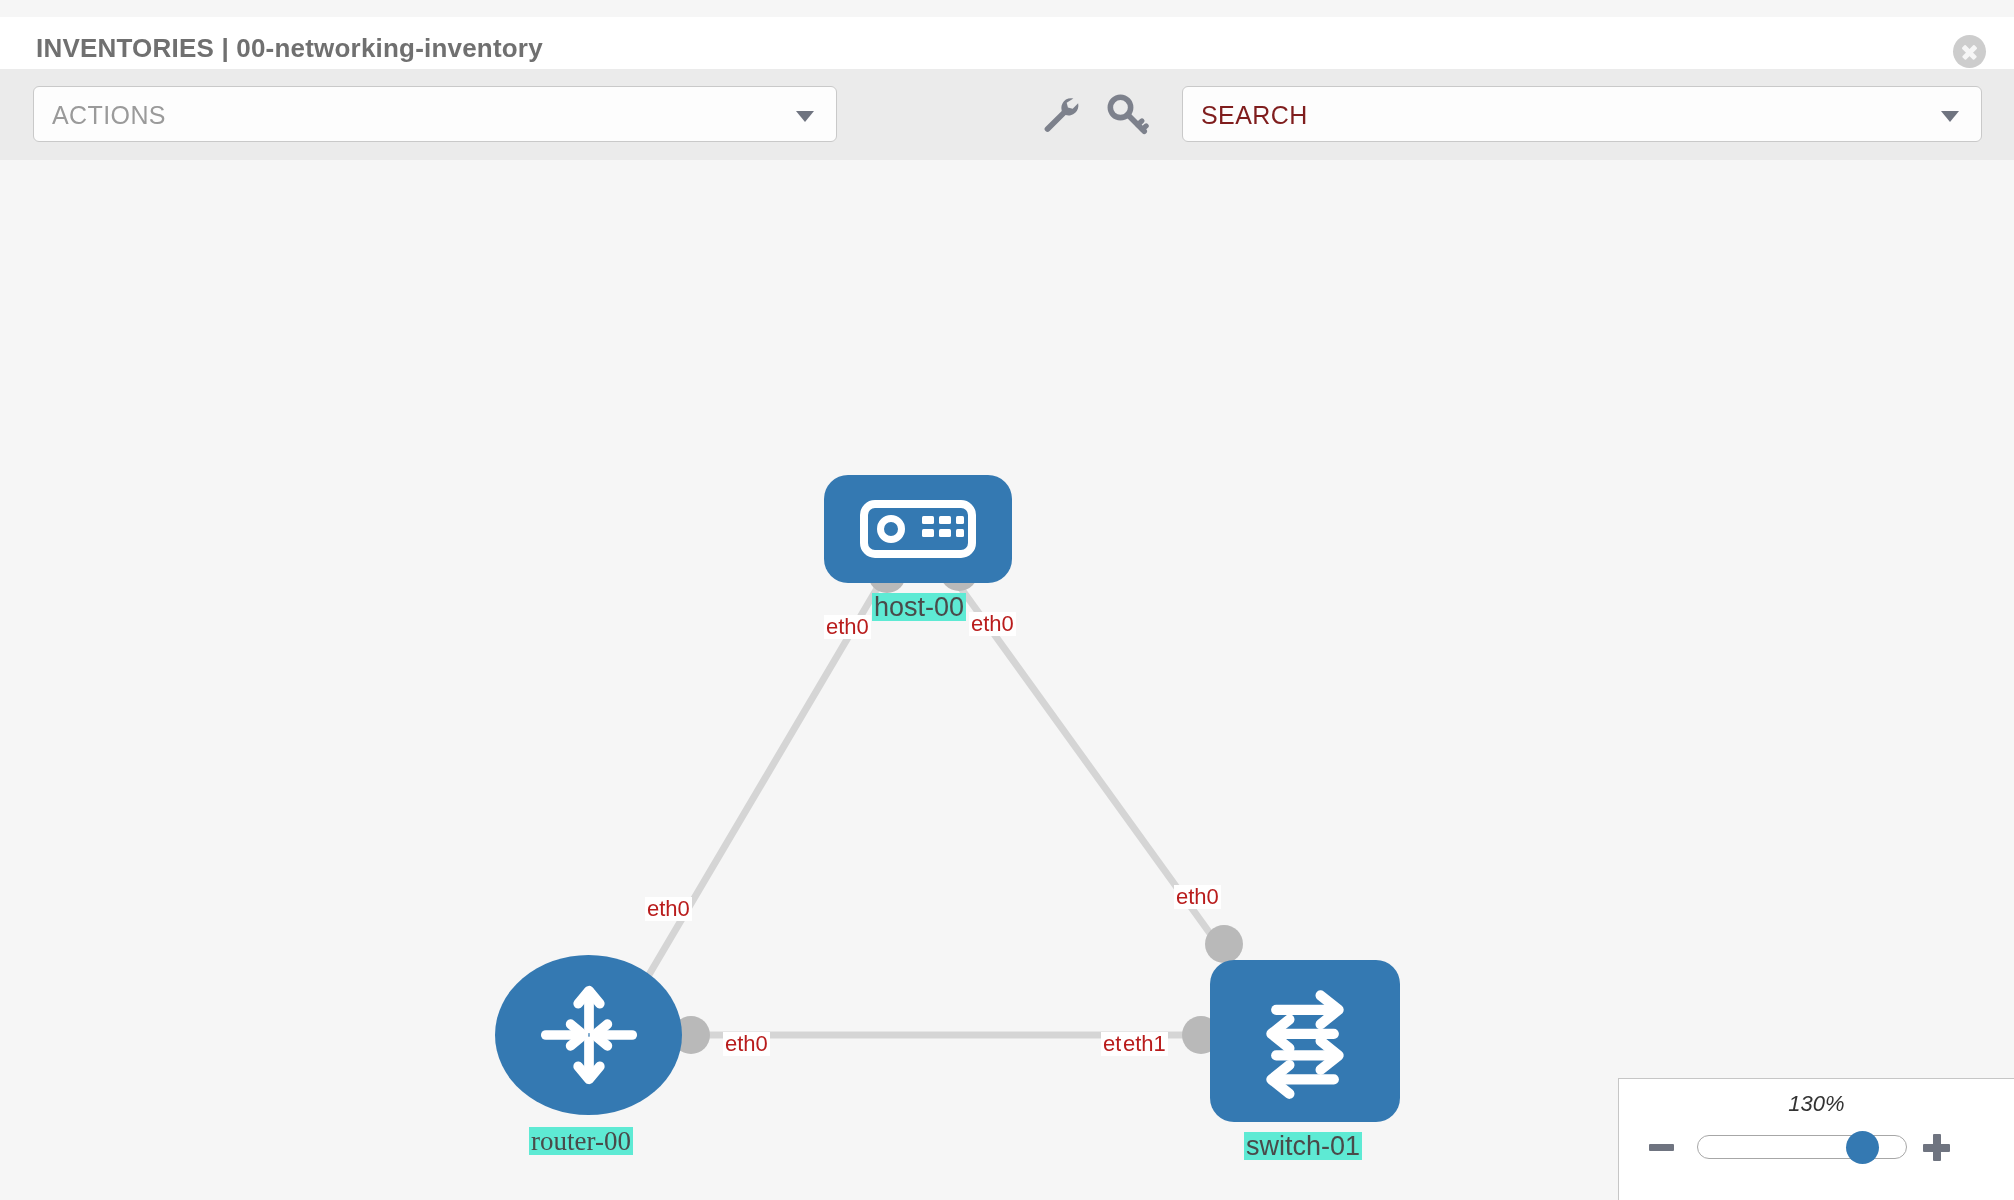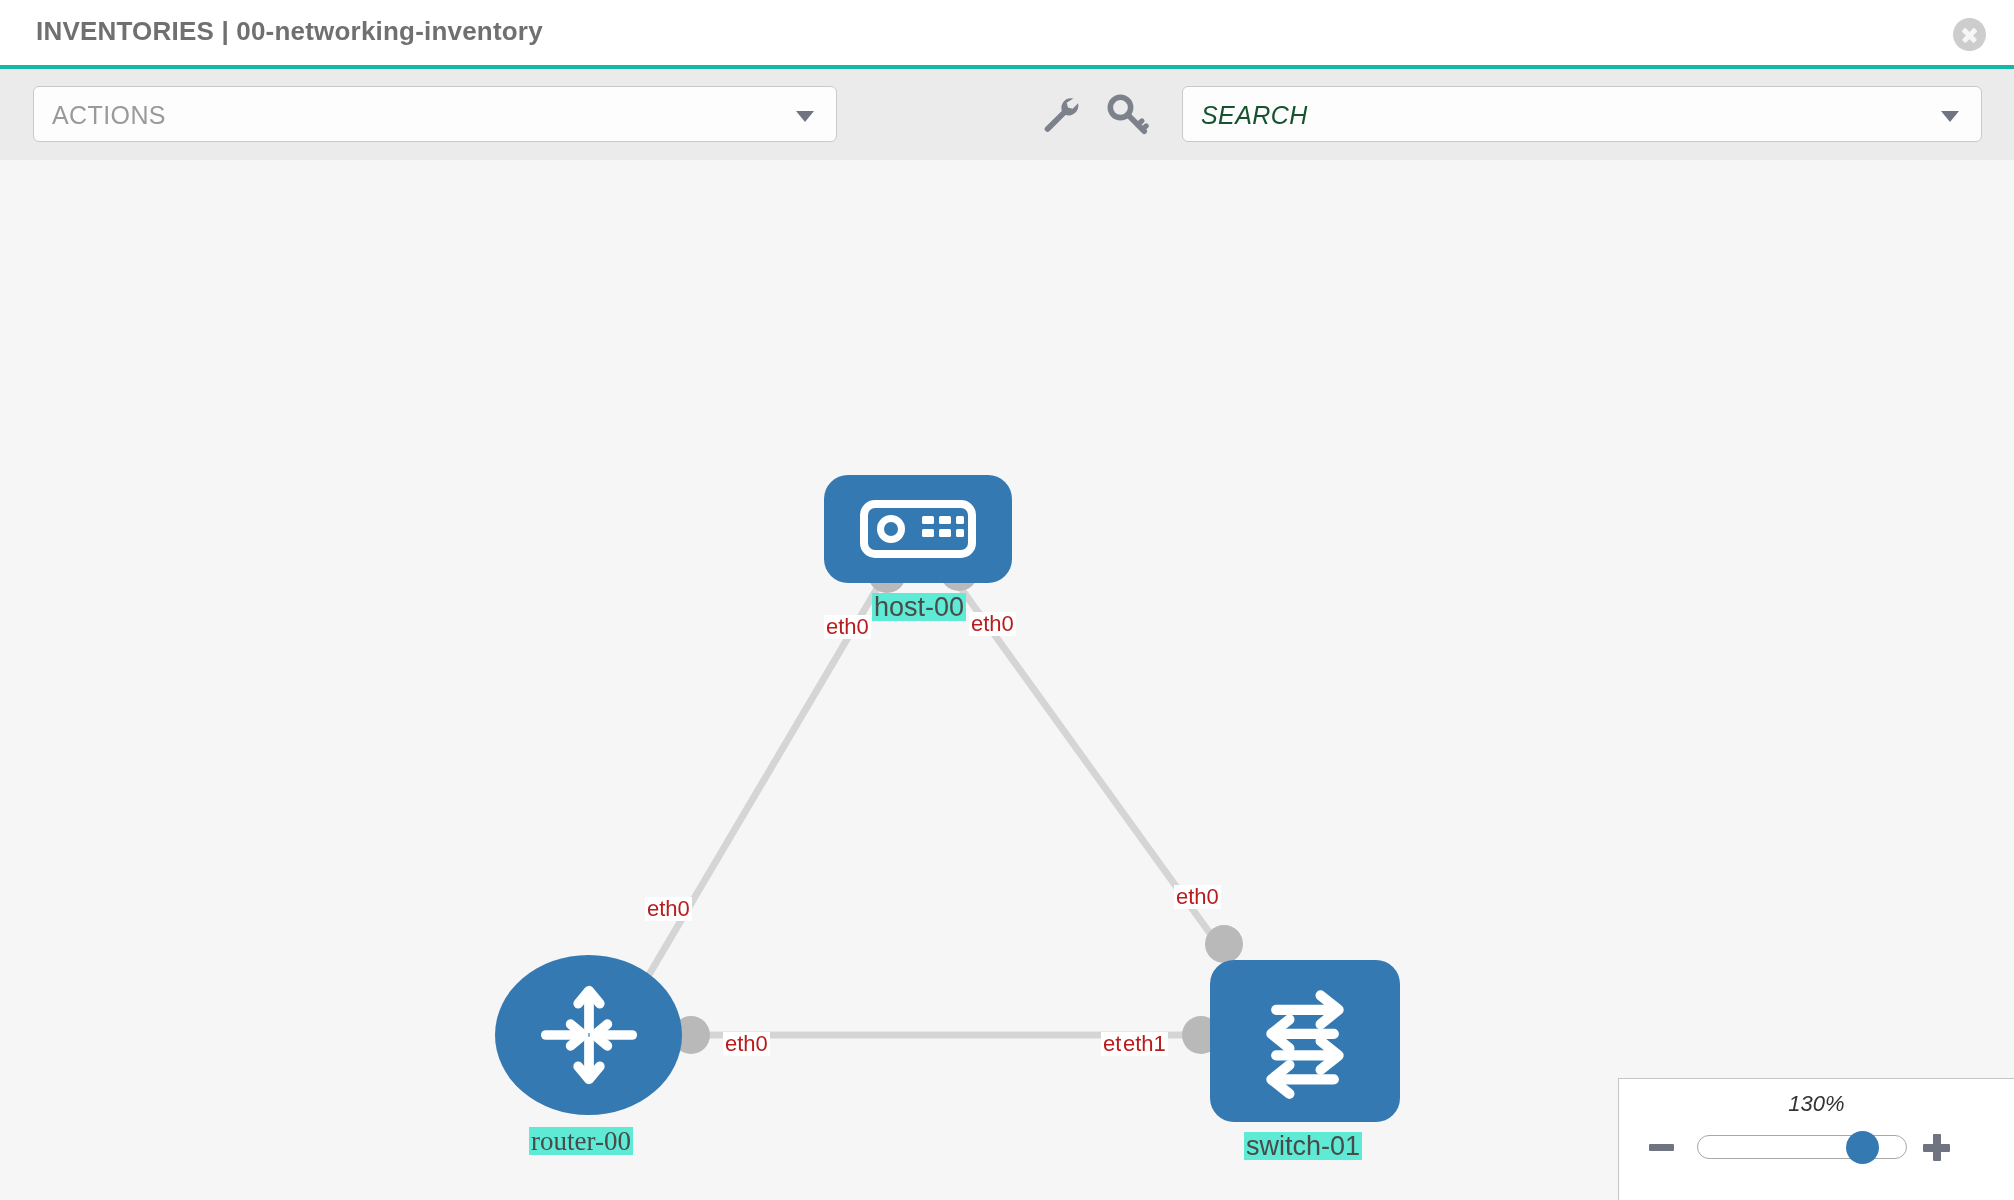--- a/index.html
+++ b/index.html
@@ -5,21 +5,21 @@
   * { box-sizing: border-box; margin: 0; padding: 0; }
   html, body {
     width: 2014px; height: 1200px;
     background: #f6f6f6;
     font-family: "Liberation Sans", sans-serif;
     overflow: hidden;
   }
 
   
   .header {
-    position: absolute; left: 0; top: 0;
+    position: absolute; left: 0; top: 17px;
     width: 2014px; height: 69px;
     background: #ffffff;
     border-bottom: 4px solid #14b8a6;
   }
   .page-title {
     position: absolute; left: 36px; top: 16px;
     font-size: 26px; font-weight: bold;
     color: #707070;
     letter-spacing: .2px;
     white-space: nowrap;
@@ -77,23 +77,22 @@
 
   .search-box {
     position: absolute; left: 1182px; top: 17px;
     width: 800px; height: 56px;
     background: #fdfdfd;
     border: 1px solid #c9c9c9;
     border-radius: 6px;
   }
   .search-placeholder {
     position: absolute; left: 18px; top: 14px;
-    font-size: 25px; color: #14532d;
+    font-size: 25px; color: #7f1d1d;
     letter-spacing: .4px;
-    font-style: italic;
   }
 
   
   .canvas {
     position: absolute; left: 0; top: 160px;
     width: 2014px; height: 1040px;
     background: #f6f6f6;
     overflow: hidden;
   }
   .topology { position: absolute; left: 0; top: 0; width: 2014px; height: 1040px; }

